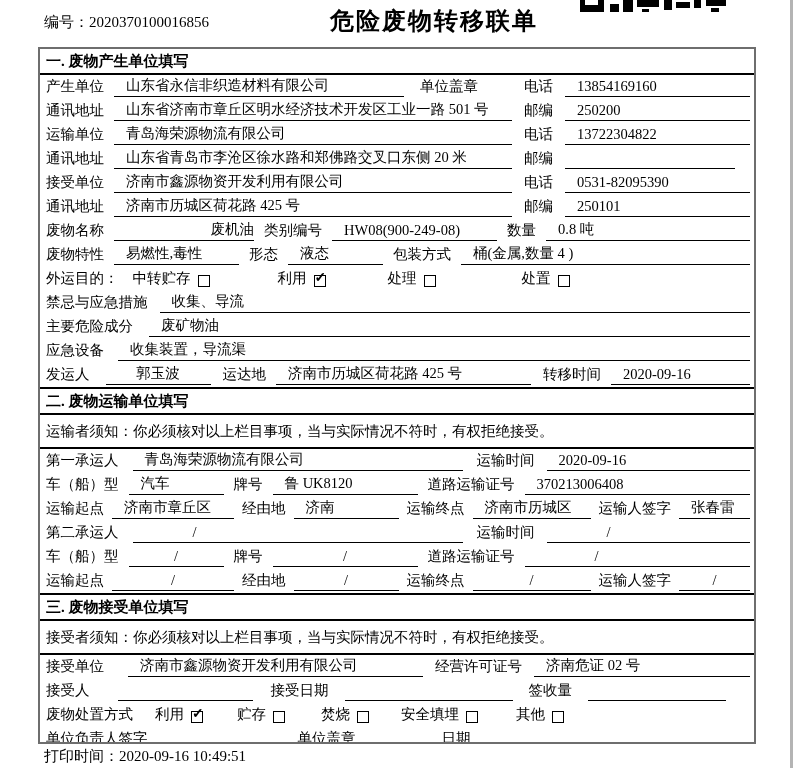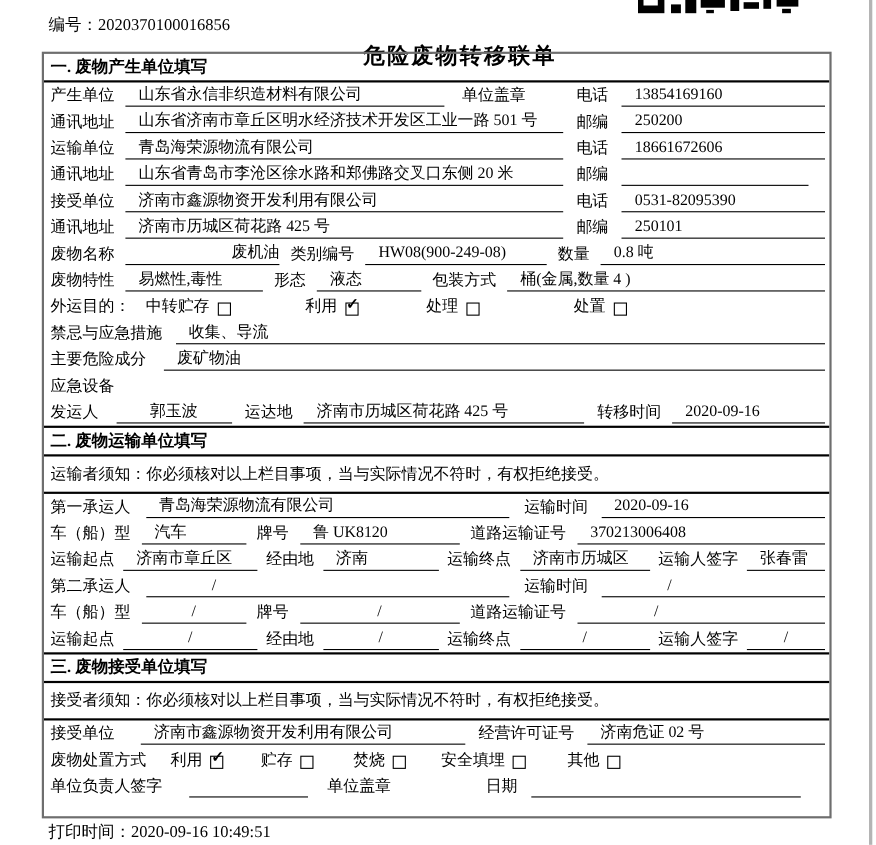--- a/index.html
+++ b/index.html
@@ -2,21 +2,21 @@
 <html><head>
 <meta charset="utf-8">
 <style>
   html,body{margin:0;padding:0;}
   body{
     width:796px;height:768px;position:relative;overflow:hidden;
     background:#ffffff;color:#000;
     font-family:"Liberation Serif","DejaVu Serif",serif;
   }
   .doc-number{position:absolute;left:44px;top:13px;font-size:15px;white-space:nowrap;}
-  .doc-title{position:absolute;left:330px;top:5px;font-size:20px;font-weight:bold;letter-spacing:2px;white-space:nowrap;margin-top:32px;}
+  .doc-title{position:absolute;left:330px;top:5px;font-size:24px;font-weight:bold;letter-spacing:2px;white-space:nowrap;}
   .qr-frag{position:absolute;left:580px;top:0;width:146px;height:13px;}
   .page-right-line{position:absolute;left:790px;top:0;width:3px;height:768px;background:#b4b4b4;}
 
   .form-table{
     position:absolute;left:38px;top:47px;width:718px;height:697px;
     border:2px solid #6e6e6e;box-sizing:border-box;
     display:flex;flex-direction:column;overflow:hidden;
   }
   .sec{display:flex;flex-direction:column;}
   .sec + .sec{border-top:2px solid #000;}
@@ -101,21 +101,21 @@
           <span class="fld-text">250200</span>
         </span>
       </div>
       <div class="form-row">
         <span class="lbl" style="margin-right: 10px;">运输单位</span>
         <span class="fld" style="flex: 1 1 0px; margin-right: 12px;">
           <span class="fld-text">青岛海荣源物流有限公司</span>
         </span>
         <span class="lbl" style="margin-right: 12px;">电话</span>
         <span class="fld" style="flex: 0 0 185px;">
-          <span class="fld-text">18661672606</span>
+          <span class="fld-text">13722304822</span>
         </span>
       </div>
       <div class="form-row">
         <span class="lbl" style="margin-right: 10px;">通讯地址</span>
         <span class="fld" style="flex: 1 1 0px; margin-right: 12px;">
           <span class="fld-text">山东省青岛市李沧区徐水路和郑佛路交叉口东侧 20 米</span>
         </span>
         <span class="lbl" style="margin-right: 12px;">邮编</span>
         <span class="fld" style="flex: 0 0 170px;">
           <span class="fld-text"></span>
@@ -196,20 +196,23 @@
         </span>
       </div>
       <div class="form-row">
         <span class="lbl" style="margin-right: 16px;">主要危险成分</span>
         <span class="fld" style="flex: 1 1 0px;">
           <span class="fld-text">废矿物油</span>
         </span>
       </div>
       <div class="form-row">
         <span class="lbl" style="margin-right: 14px;">应急设备</span>
+        <span class="fld" style="flex: 1 1 0px;">
+          <span class="fld-text">收集装置，导流渠</span>
+        </span>
       </div>
       <div class="form-row">
         <span class="lbl" style="margin-right: 16px;">发运人</span>
         <span class="fld center" style="flex: 0 0 105px;">
           <span class="fld-text">郭玉波</span>
         </span>
         <span class="lbl" style="margin-left: 12px; margin-right: 10px;">运达地</span>
         <span class="fld" style="flex: 0 0 255px;">
           <span class="fld-text">济南市历城区荷花路 425 号</span>
         </span>
@@ -312,20 +315,35 @@
       <div class="sec-note">接受者须知：你必须核对以上栏目事项，当与实际情况不符时，有权拒绝接受。</div>
       <div class="form-row">
         <span class="lbl" style="margin-right: 24px;">接受单位</span>
         <span class="fld" style="flex: 0 0 295px;">
           <span class="fld-text">济南市鑫源物资开发利用有限公司</span>
         </span>
         <span class="lbl" style="margin-left: 12px; margin-right: 12px;">经营许可证号</span>
         <span class="fld" style="flex: 1 1 0px;">
           <span class="fld-text">济南危证 02 号</span>
         </span>
+      </div>
+      <div class="form-row">
+        <span class="lbl" style="margin-right: 28px;">接受人</span>
+        <span class="fld" style="flex: 0 0 135px;">
+          <span class="fld-text"></span>
+        </span>
+        <span class="lbl" style="margin-left: 18px; margin-right: 16px;">接受日期</span>
+        <span class="fld" style="flex: 0 0 168px;">
+          <span class="fld-text"></span>
+        </span>
+        <span class="lbl" style="margin-left: 16px; margin-right: 16px;">签收量</span>
+        <span class="fld" style="flex: 0 0 138px;">
+          <span class="fld-text"></span>
+        </span>
+        <span class="sp" style="flex: 0 0 24px;"></span>
       </div>
       <div class="form-row">
         <span class="lbl">废物处置方式</span>
         <span class="chk" style="margin-left: 22px;">
           <span class="chk-lbl">利用</span>
           <span class="chk-box on"></span>
         </span>
         <span class="chk" style="margin-left: 34px;">
           <span class="chk-lbl">贮存</span>
           <span class="chk-box"></span>

